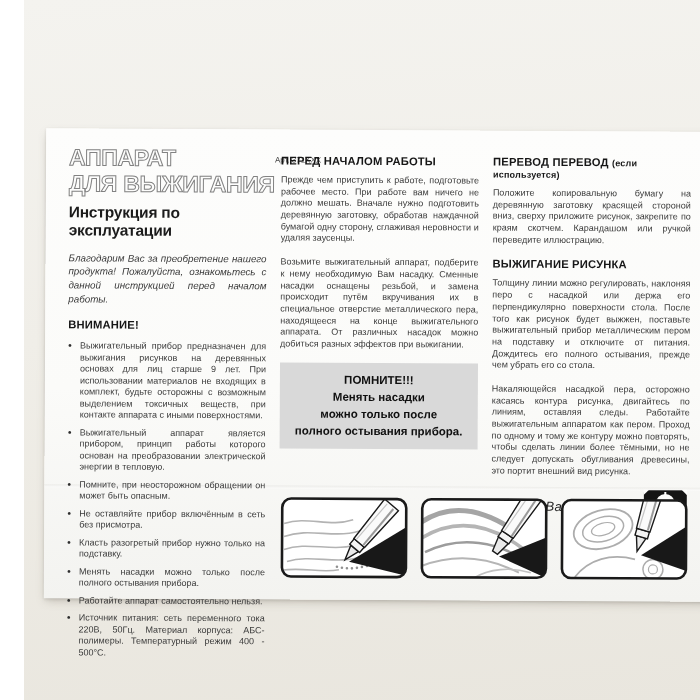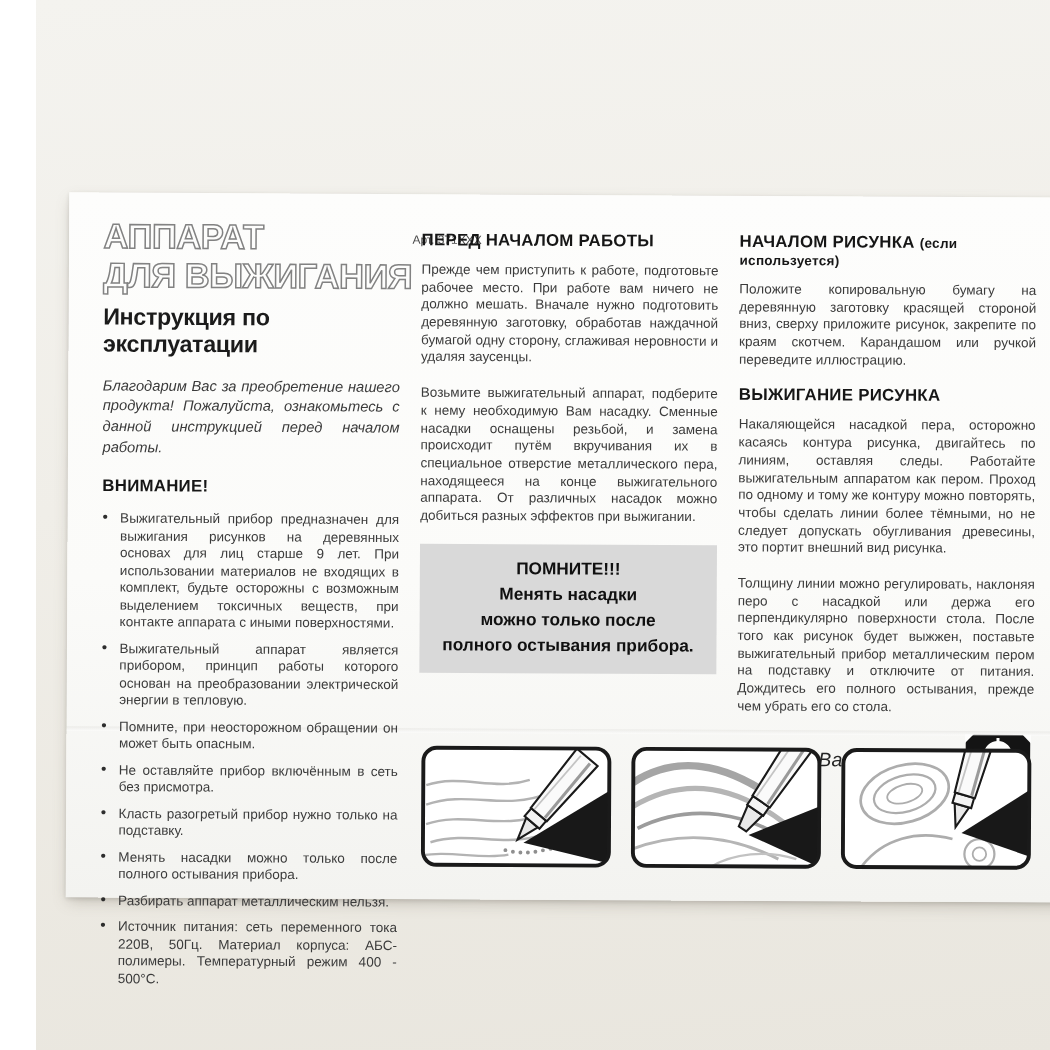--- a/index.html
+++ b/index.html
@@ -85,46 +85,46 @@
         <div class="subtitle">Инструкция по эксплуатации</div>
         <p class="intro">Благодарим Вас за преобретение нашего продукта! Пожалуйста, ознакомьтесь с данной инструкцией перед началом работы.</p>
         <div class="section-heading attention-heading">ВНИМАНИЕ!</div>
         <ul class="attention">
           <li>Выжигательный прибор предназначен для выжигания рисунков на деревянных основах для лиц старше 9 лет. При использовании материалов не входящих в комплект, будьте осторожны с возможным выделением токсичных веществ, при контакте аппарата с иными поверхностями.</li>
           <li>Выжигательный аппарат является прибором, принцип работы которого основан на преобразовании электрической энергии в тепловую.</li>
           <li>Помните, при неосторожном обращении он может быть опасным.</li>
           <li>Не оставляйте прибор включённым в сеть без присмотра.</li>
           <li>Класть разогретый прибор нужно только на подставку.</li>
           <li>Менять насадки можно только после полного остывания прибора.</li>
-          <li>Разбирать аппарат металлическим нельзя.</li>
+          <li>Работайте аппарат самостоятельно нельзя.</li>
           <li>Источник питания: сеть переменного тока 220В, 50Гц. Материал корпуса: АБС-полимеры. Температурный режим 400 - 500°С.</li>
         </ul>
       </div>
 
       <div class="col col-mid">
         <div class="section-heading">ПЕРЕД НАЧАЛОМ РАБОТЫ</div>
         <p class="body-par">Прежде чем приступить к работе, подготовьте рабочее место. При работе вам ничего не должно мешать. Вначале нужно подготовить деревянную заготовку, обработав наждачной бумагой одну сторону, сглаживая неровности и удаляя заусенцы.</p>
         <p class="body-par">Возьмите выжигательный аппарат, подберите к нему необходимую Вам насадку. Сменные насадки оснащены резьбой, и замена происходит путём вкручивания их в специальное отверстие металлического пера, находящееся на конце выжигательного аппарата. От различных насадок можно добиться разных эффектов при выжигании.</p>
         <div class="reminder">
           <div>ПОМНИТЕ!!!</div>
           <div>Менять насадки</div>
           <div>можно только после</div>
           <div>полного остывания прибора.</div>
         </div>
       </div>
 
       <div class="col col-right">
         <div class="section-heading">
-          <span>НАЧАЛОМ РИСУНКА</span>
+          <span>ПЕРЕВОД ПЕРЕВОД</span>
           <span class="heading-note">(если используется)</span>
         </div>
         <p class="body-par">Положите копировальную бумагу на деревянную заготовку красящей стороной вниз, сверху приложите рисунок, закрепите по краям скотчем. Карандашом или ручкой переведите иллюстрацию.</p>
         <div class="section-heading heading2">ВЫЖИГАНИЕ РИСУНКА</div>
+        <p class="body-par">Толщину линии можно регулировать, наклоняя перо с насадкой или держа его перпендикулярно поверхности стола. После того как рисунок будет выжжен, поставьте выжигательный прибор металлическим пером на подставку и отключите от питания. Дождитесь его полного остывания, прежде чем убрать его со стола.</p>
         <p class="body-par">Накаляющейся насадкой пера, осторожно касаясь контура рисунка, двигайтесь по линиям, оставляя следы. Работайте выжигательным аппаратом как пером. Проход по одному и тому же контуру можно повторять, чтобы сделать линии более тёмными, но не следует допускать обугливания древесины, это портит внешний вид рисунка.</p>
-        <p class="body-par">Толщину линии можно регулировать, наклоняя перо с насадкой или держа его перпендикулярно поверхности стола. После того как рисунок будет выжжен, поставьте выжигательный прибор металлическим пером на подставку и отключите от питания. Дождитесь его полного остывания, прежде чем убрать его со стола.</p>
         <div class="farewell-row">
           <div class="farewell">Желаем Вам удачи!</div>
           <div class="logo-block">
             <svg width="44" height="28" viewBox="0 0 44 28">
               <rect x="0.5" y="0.5" width="43" height="27" rx="3" fill="#141414"></rect>
               <polygon points="0,6 6,0 0,0" fill="#fdfdfc"></polygon>
               <polygon points="44,6 38,0 44,0" fill="#fdfdfc"></polygon>
               <polygon points="0,22 6,28 0,28" fill="#fdfdfc"></polygon>
               <polygon points="44,22 38,28 44,28" fill="#fdfdfc"></polygon>
               <circle cx="22" cy="14" r="9.5" fill="#fdfdfc"></circle>

